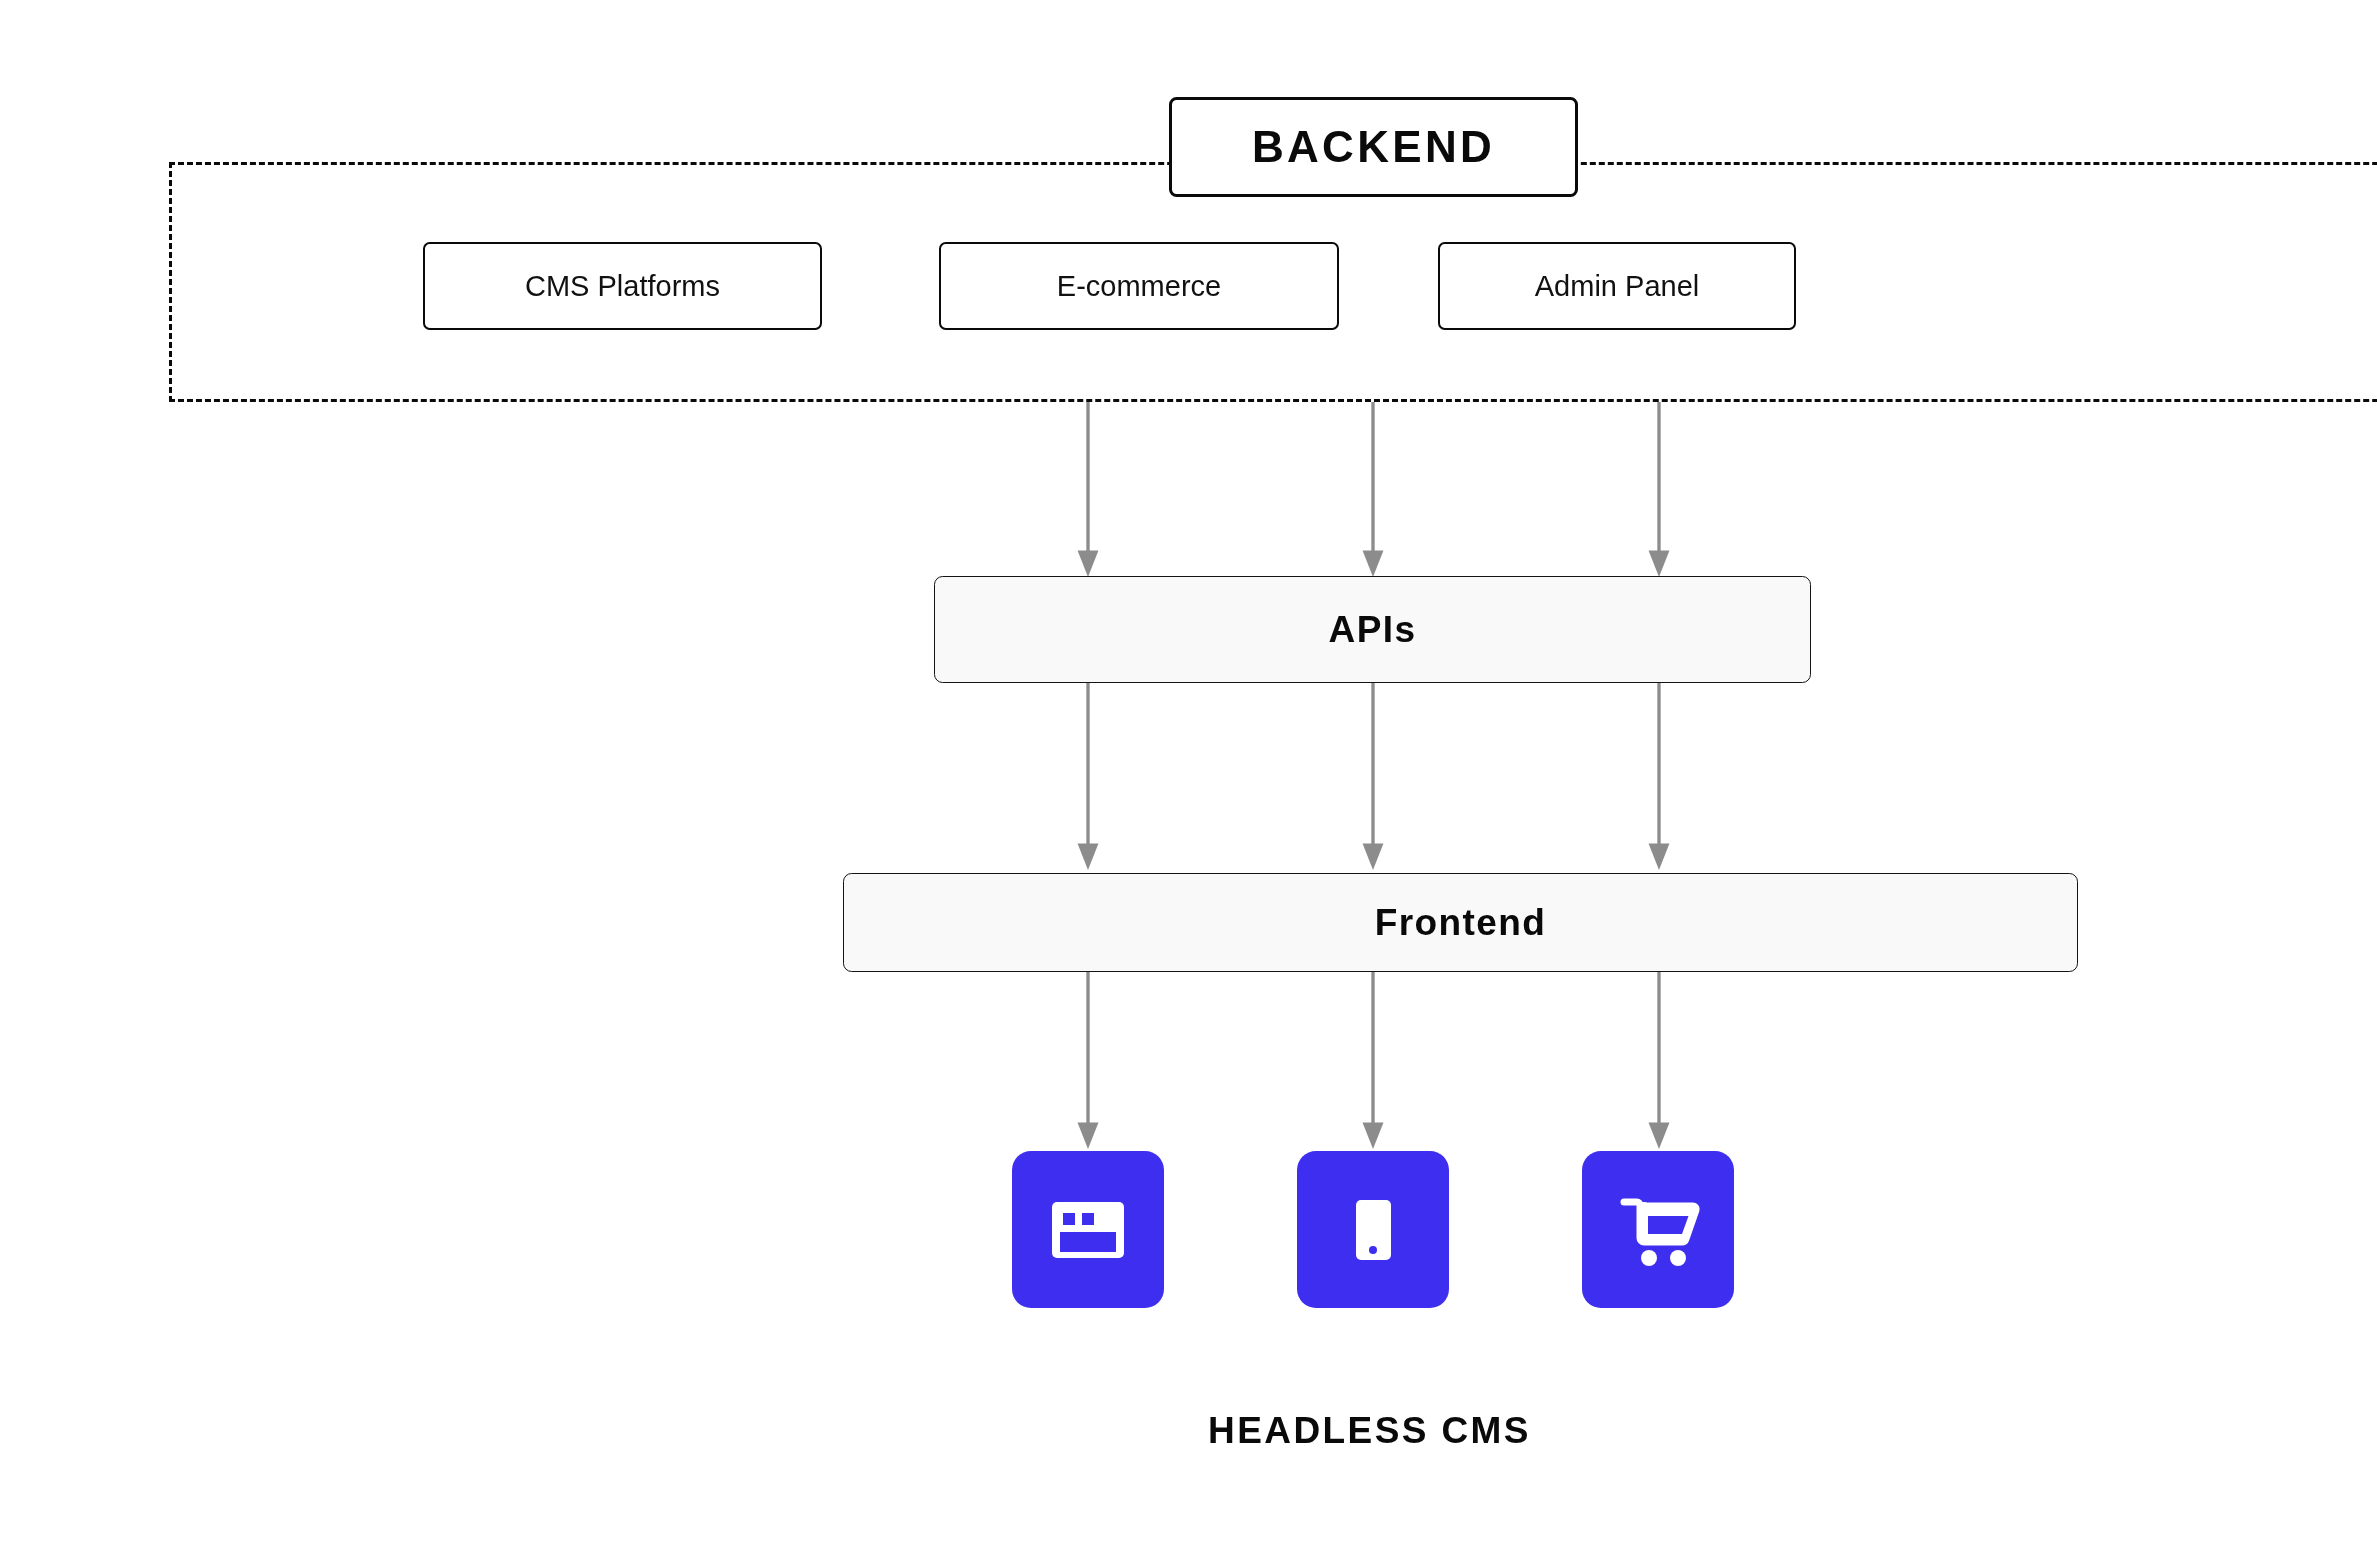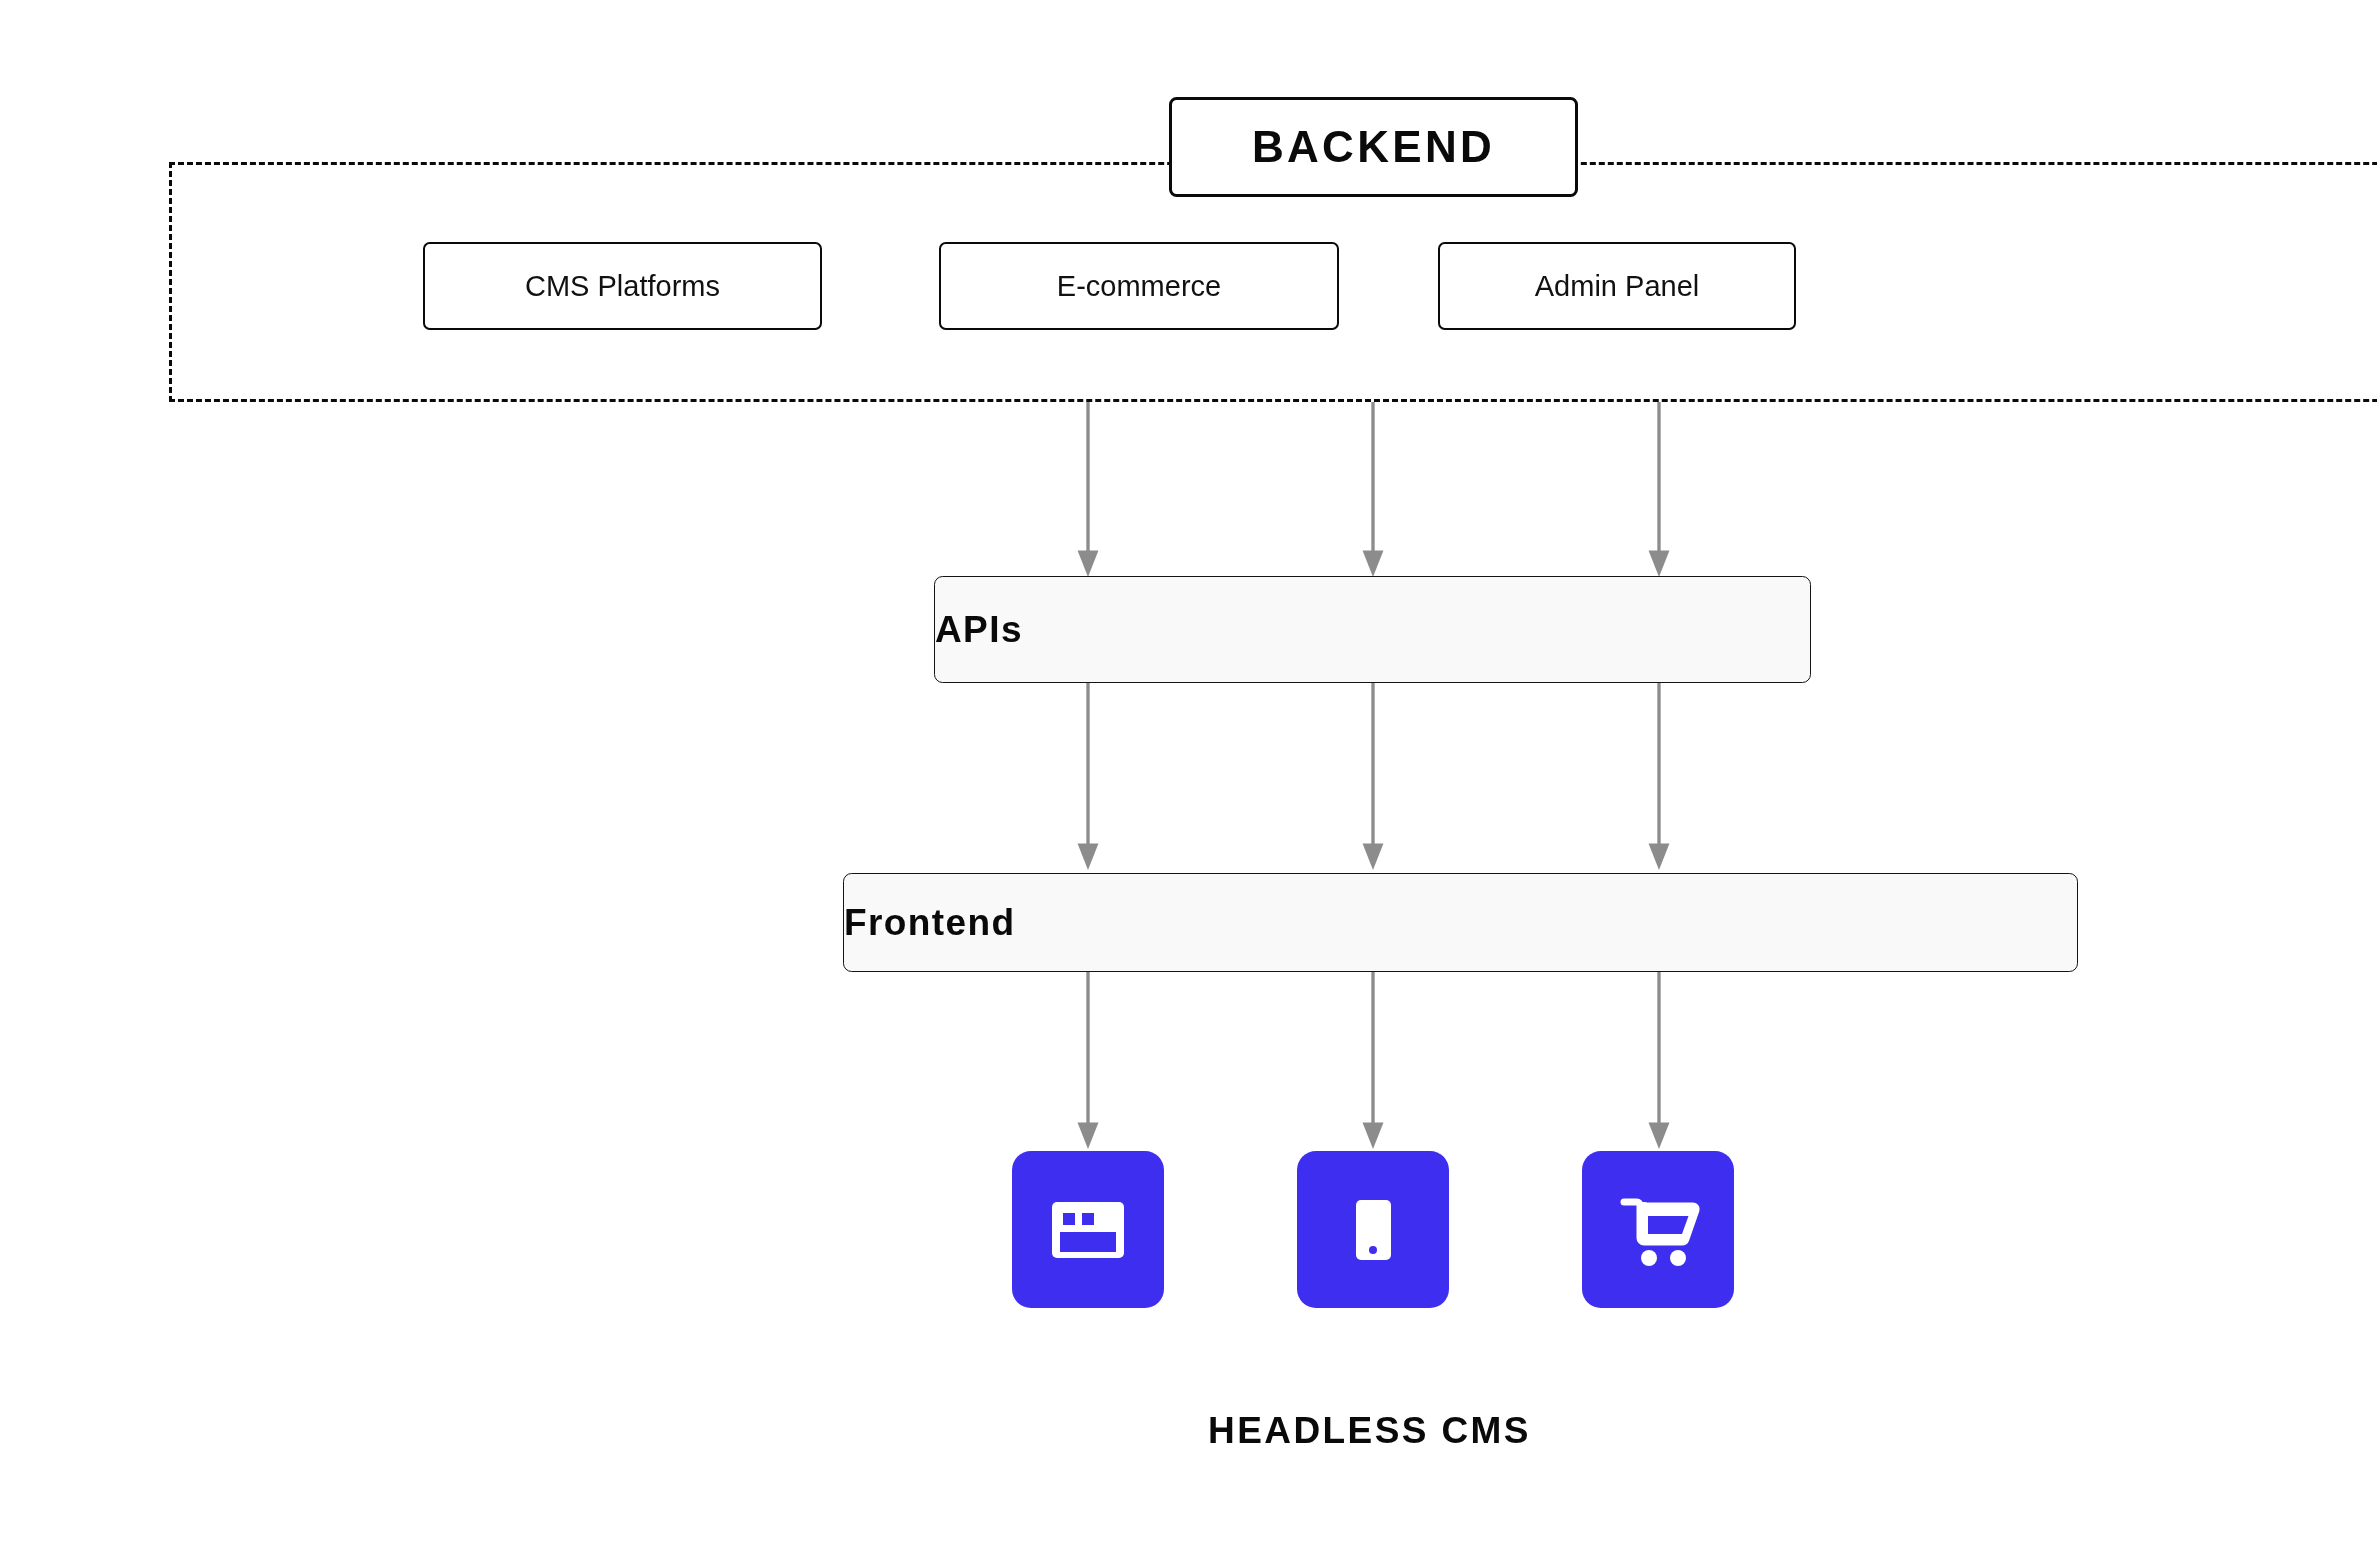--- a/index.html
+++ b/index.html
@@ -84,20 +84,21 @@
 
   
   .layer-box {
     position: absolute;
     background: #f9f9f9;
     border: 1.9px solid #141414;
     border-radius: 8.6px;
     box-sizing: border-box;
     display: flex;
     align-items: center;
+    justify-content: center;
     z-index: 4;
   }
   .layer-box .txt {
     font-size: 37px;
     font-weight: 700;
     letter-spacing: 1.4px;
     color: #0a0a0a;
     line-height: 1;
   }
   #layer-apis     { left: 934px; top: 576px; width: 877px; height: 107px; }

